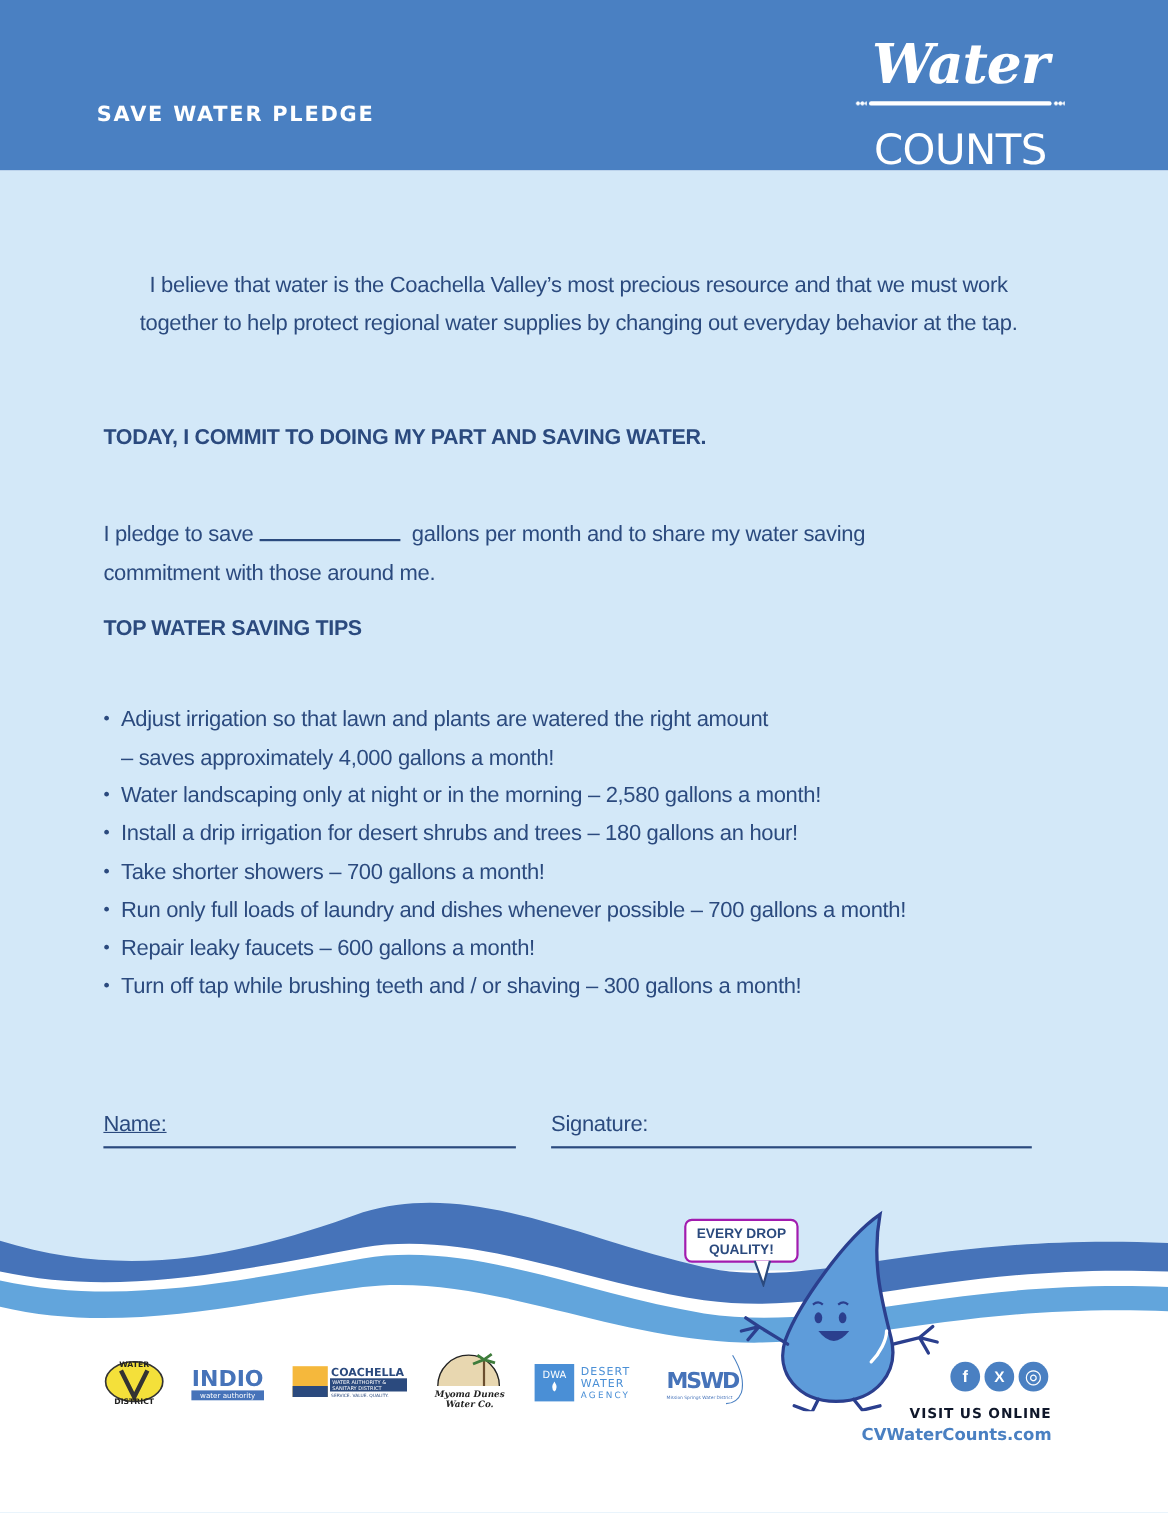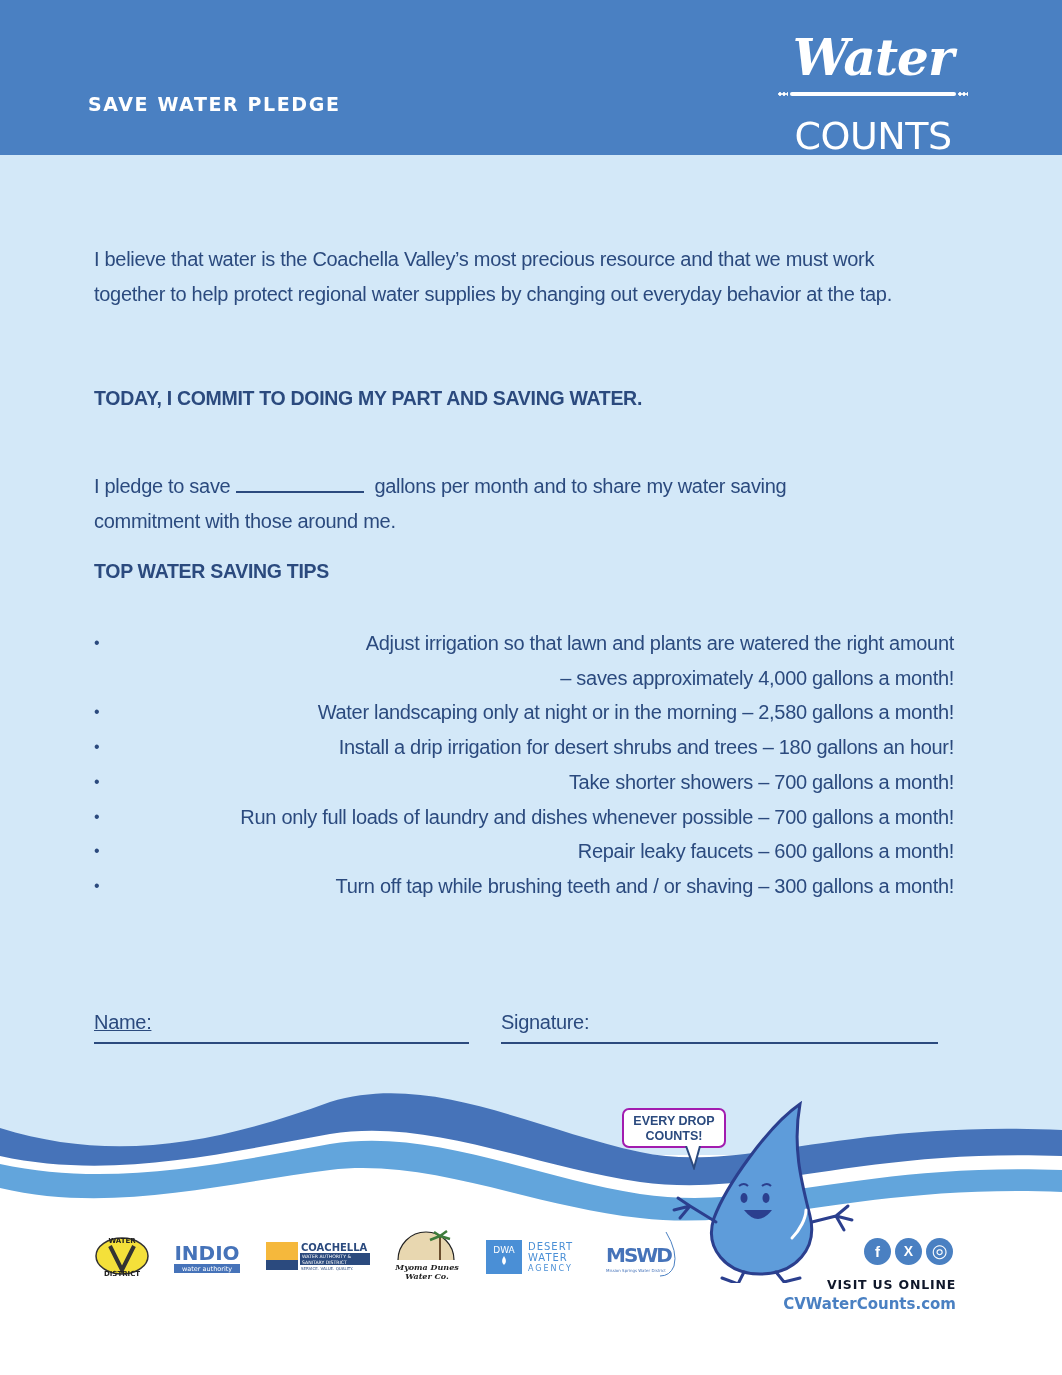--- a/index.html
+++ b/index.html
@@ -49,29 +49,29 @@
   }
   .content { position: absolute; left: 94px; top: 238px; width: 860px; }
   .para {
     font-size: 20px; line-height: 35px; letter-spacing: -0.3px;
     color: #2B4A7E;
   }
   .heading {
     font-weight: bold; font-size: 19.5px; line-height: 30px; letter-spacing: -0.3px;
     color: #2B4A7E;
   }
-  .intro { position: absolute; left: 0; top: 4px; width: 840px; }
+  .intro { position: absolute; left: 12px; top: 4px; width: 840px; text-align: center; }
   .commit { position: absolute; left: 0; top: 145px; }
   .pledge { position: absolute; left: 0; top: 212px; width: 840px; margin-top: 19px; }
   .blank {
     display: inline-block; width: 128px; height: 18px;
     border-bottom: 2px solid #2B4A7E; margin: 0 10px 0 6px; vertical-align: baseline;
   }
   .tips-heading { position: absolute; left: 0; top: 318px; }
-  .tips { position: absolute; left: 0; top: 388px; width: 860px; list-style: none; text-align: right; }
+  .tips { position: absolute; left: 0; top: 399px; width: 860px; list-style: none; }
   .tips li {
     position: relative; padding-left: 16px;
     font-size: 20px; line-height: 34.7px; letter-spacing: -0.3px; color: #2B4A7E;
   }
   .tips li::before {
     content: "\2022"; position: absolute; left: 0; top: 0; font-size: 16px;
   }
   .tips li .cont { display: block; }
 
   .sign-row { position: absolute; left: 94px; top: 1008px; width: 844px; height: 40px; }
@@ -180,21 +180,21 @@
   <path d="M79,88 Q84,84 88,88" fill="none" stroke="#2B3F8E" stroke-width="2"></path>
   <path d="M102,88 Q107,84 111,88" fill="none" stroke="#2B3F8E" stroke-width="2"></path>
   <path d="M84,112 Q98,130 112,112 Z" fill="#2B3F8E"></path>
   <path d="M56,124 L30,108 M30,108 L18,100 M30,108 L14,112 M30,108 L20,120" fill="none" stroke="#2B3F8E" stroke-width="3" stroke-linecap="round"></path>
   <path d="M152,124 L176,118 M176,118 L188,108 M176,118 L192,122 M176,118 L184,132" fill="none" stroke="#2B3F8E" stroke-width="3" stroke-linecap="round"></path>
   <path d="M84,174 L78,186 L62,180" fill="none" stroke="#2B3F8E" stroke-width="3" stroke-linecap="round"></path>
   <path d="M116,174 L124,184 L140,180" fill="none" stroke="#2B3F8E" stroke-width="3" stroke-linecap="round"></path>
 </svg>
 <div class="bubble">
   <div>EVERY DROP</div>
-  <div>COUNTS!</div>
+  <div>QUALITY!</div>
 </div>
 <svg style="position:absolute;left:684px;top:1146px;" width="20" height="24">
   <path d="M2,0 L10,22 L16,0" fill="#ffffff" stroke="#2B4A7E" stroke-width="2"></path>
 </svg>
 
 <div class="logos">
 
   <svg class="logo-item" style="left:0;width:56px;" viewBox="0 0 56 60">
     <ellipse cx="28" cy="30" rx="26" ry="18" fill="#F4E03A" stroke="#333" stroke-width="1.5"></ellipse>
     <path d="M16,20 L28,44 L40,20" fill="none" stroke="#333" stroke-width="4"></path>

